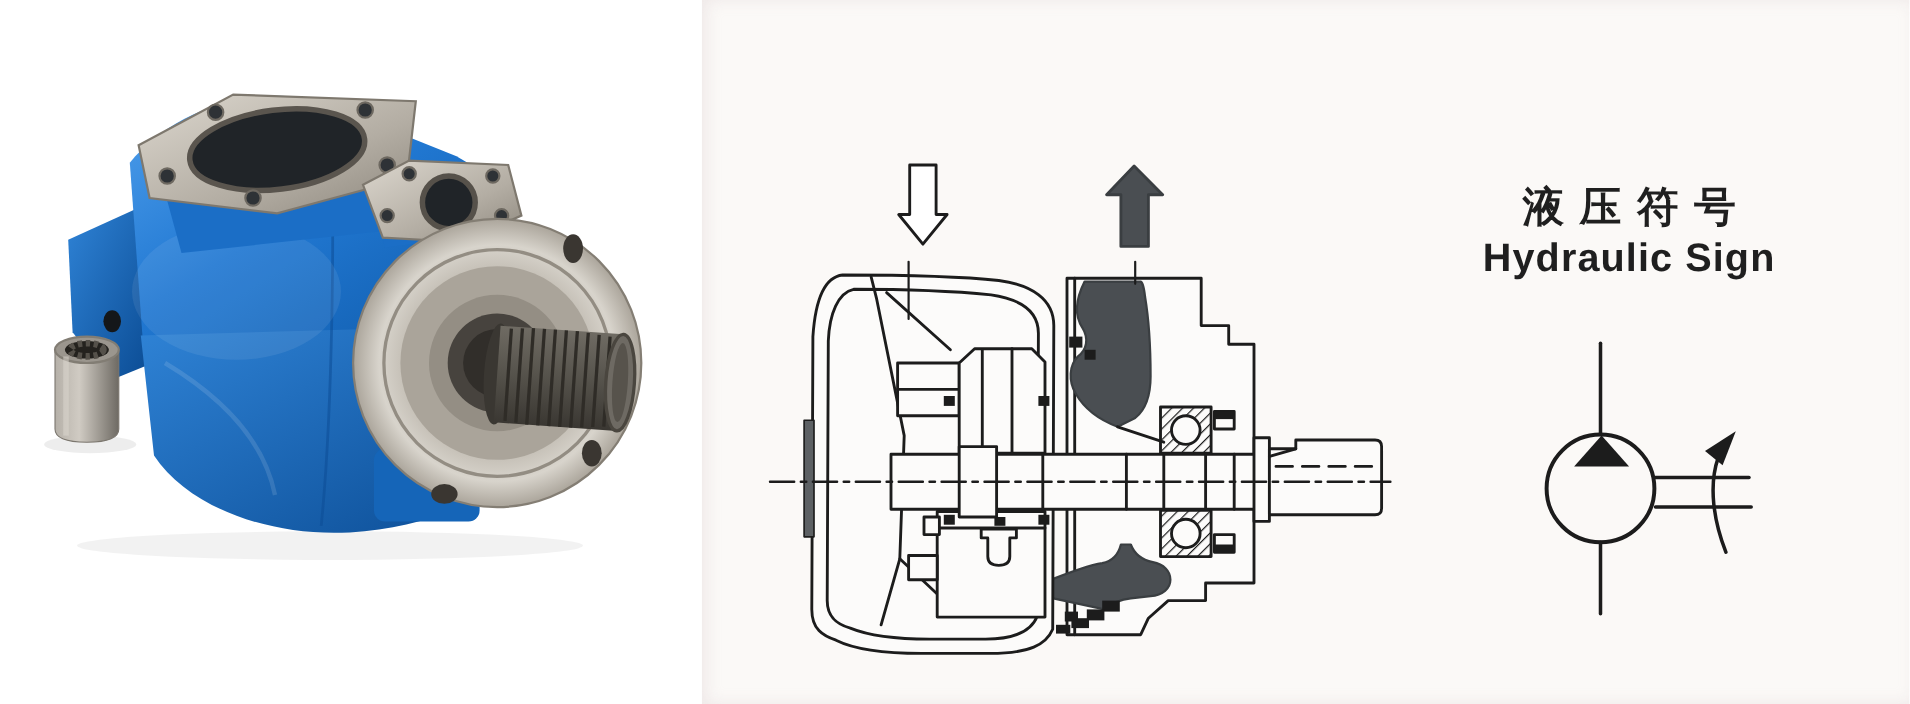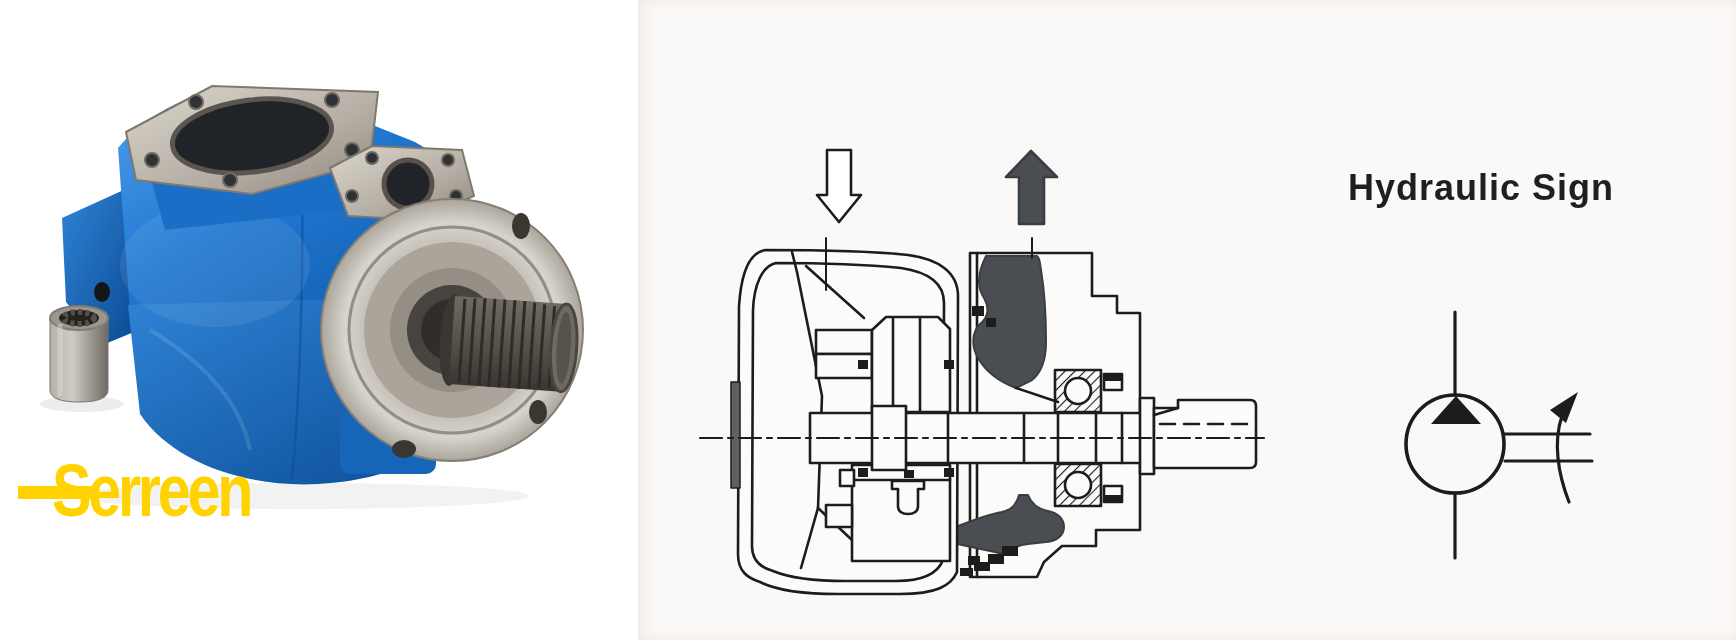--- a/index.html
+++ b/index.html
@@ -141,24 +141,20 @@
 
     <g>
       <path d="M 50,318 L 108,318 108,390 Q 108,402 79,402 Q 50,402 50,390 Z" fill="url(#gCoupling)" stroke="#7b766e" stroke-width="1"></path>
       <ellipse cx="79" cy="318" rx="29" ry="12" fill="#9b968e" stroke="#827d74" stroke-width="2"></ellipse>
       <ellipse cx="79" cy="318" rx="20" ry="8" fill="#24221e"></ellipse>
       <ellipse cx="79" cy="318" rx="15" ry="6" fill="none" stroke="#55514a" stroke-width="6" stroke-dasharray="4 3.2"></ellipse>
       <line x1="60" y1="324" x2="60" y2="396" stroke="#ddd8d0" stroke-width="5" opacity=".5"></line>
     </g>
   </svg>
 
-  <div class="logo">
-    <span class="logo-dash"></span>
-    <span class="logo-text">Serreen</span>
-  </div>
 
   <svg class="cross-section" width="660" height="500" viewBox="630 120 660 500">
     <defs>
       <pattern id="hatch" width="7" height="7" patternUnits="userSpaceOnUse" patternTransform="rotate(45)">
         <line x1="0" y1="0" x2="0" y2="7" stroke="#1c1c1c" stroke-width="2.2"></line>
       </pattern>
     </defs>
 
     <g stroke="#1c1c1c" stroke-width="2.6" fill="none" stroke-linejoin="round" stroke-linecap="round">
 
@@ -242,20 +238,21 @@
       <line x1="1032" y1="238" x2="1032" y2="258" stroke-width="2"></line>
 
       <line x1="700" y1="438" x2="1264" y2="438" stroke-width="2.2" stroke-dasharray="22 6 5 6"></line>
 
       <path fill="#ffffff" d="M 827,150 L 851,150 851,195 861,195 839,222 817,195 827,195 Z"></path>
       <path fill="#4a4e52" stroke="#3a3e41" d="M 1031,151 L 1057,177 1044,177 1044,224 1019,224 1019,177 1006,177 Z"></path>
     </g>
   </svg>
 
   <div class="sign-panel">
+    <div class="sign-title-zh">液压符号</div>
     <div class="sign-title-en">Hydraulic Sign</div>
   </div>
 
   <svg class="symbol-svg" width="360" height="300" viewBox="1280 288 360 300">
     <g stroke="#1c1c1c" stroke-width="3.2" fill="none" stroke-linecap="round">
       <line x1="1455" y1="312" x2="1455" y2="395"></line>
       <circle cx="1455" cy="444" r="49" stroke-width="3.6"></circle>
       <path fill="#1c1c1c" stroke="none" d="M 1456,396 L 1481,424 1431,424 Z"></path>
       <line x1="1455" y1="493" x2="1455" y2="558"></line>
       <line x1="1504" y1="434" x2="1590" y2="434"></line>

